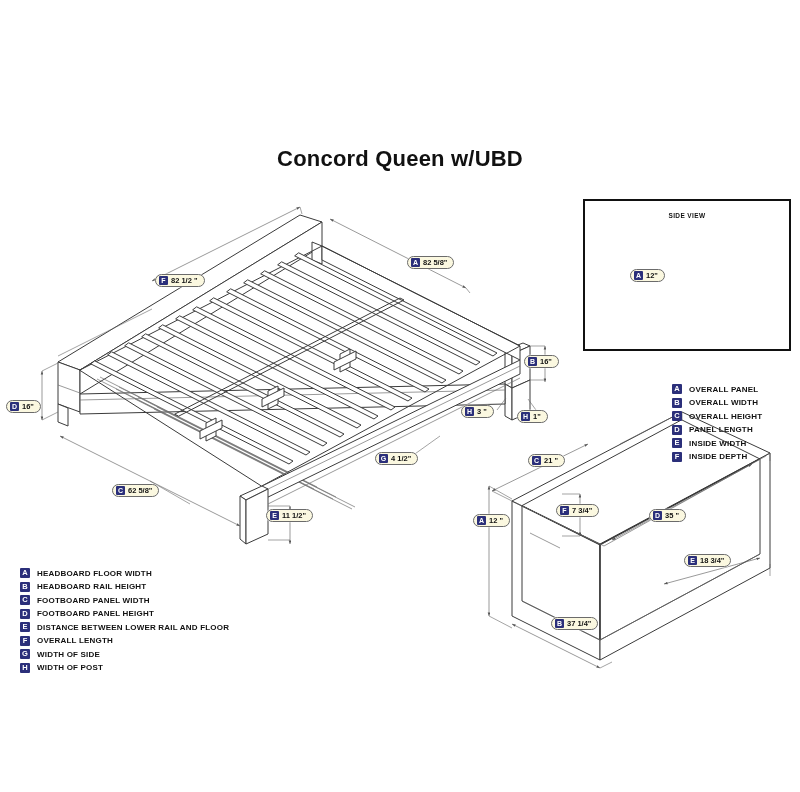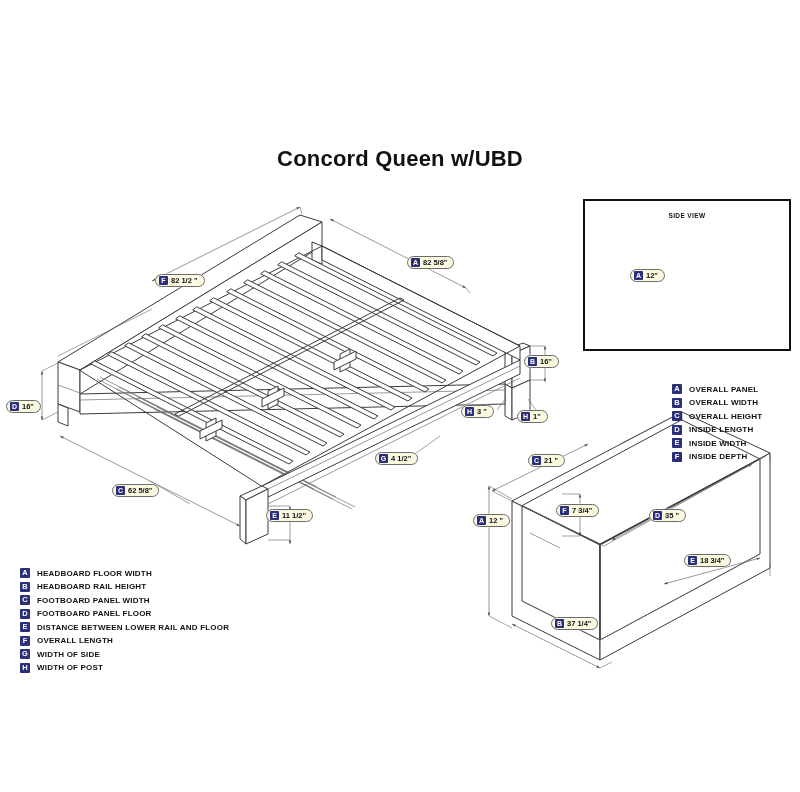--- a/index.html
+++ b/index.html
@@ -338,21 +338,21 @@
     <div class="row">
       <span class="key">B</span>
       <span class="lbl">HEADBOARD RAIL HEIGHT</span>
     </div>
     <div class="row">
       <span class="key">C</span>
       <span class="lbl">FOOTBOARD PANEL WIDTH</span>
     </div>
     <div class="row">
       <span class="key">D</span>
-      <span class="lbl">FOOTBOARD PANEL FLOOR</span>
+      <span class="lbl">FOOTBOARD PANEL HEIGHT</span>
     </div>
     <div class="row">
       <span class="key">E</span>
       <span class="lbl">DISTANCE BETWEEN LOWER RAIL AND FLOOR</span>
     </div>
     <div class="row">
       <span class="key">F</span>
       <span class="lbl">OVERALL LENGTH</span>
     </div>
     <div class="row">
@@ -373,21 +373,21 @@
     <div class="row">
       <span class="key">B</span>
       <span class="lbl">OVERALL WIDTH</span>
     </div>
     <div class="row">
       <span class="key">C</span>
       <span class="lbl">OVERALL HEIGHT</span>
     </div>
     <div class="row">
       <span class="key">D</span>
-      <span class="lbl">INSIDE LENGTH</span>
+      <span class="lbl">PANEL LENGTH</span>
     </div>
     <div class="row">
       <span class="key">E</span>
       <span class="lbl">INSIDE WIDTH</span>
     </div>
     <div class="row">
       <span class="key">F</span>
       <span class="lbl">INSIDE DEPTH</span>
     </div>
   </div>

